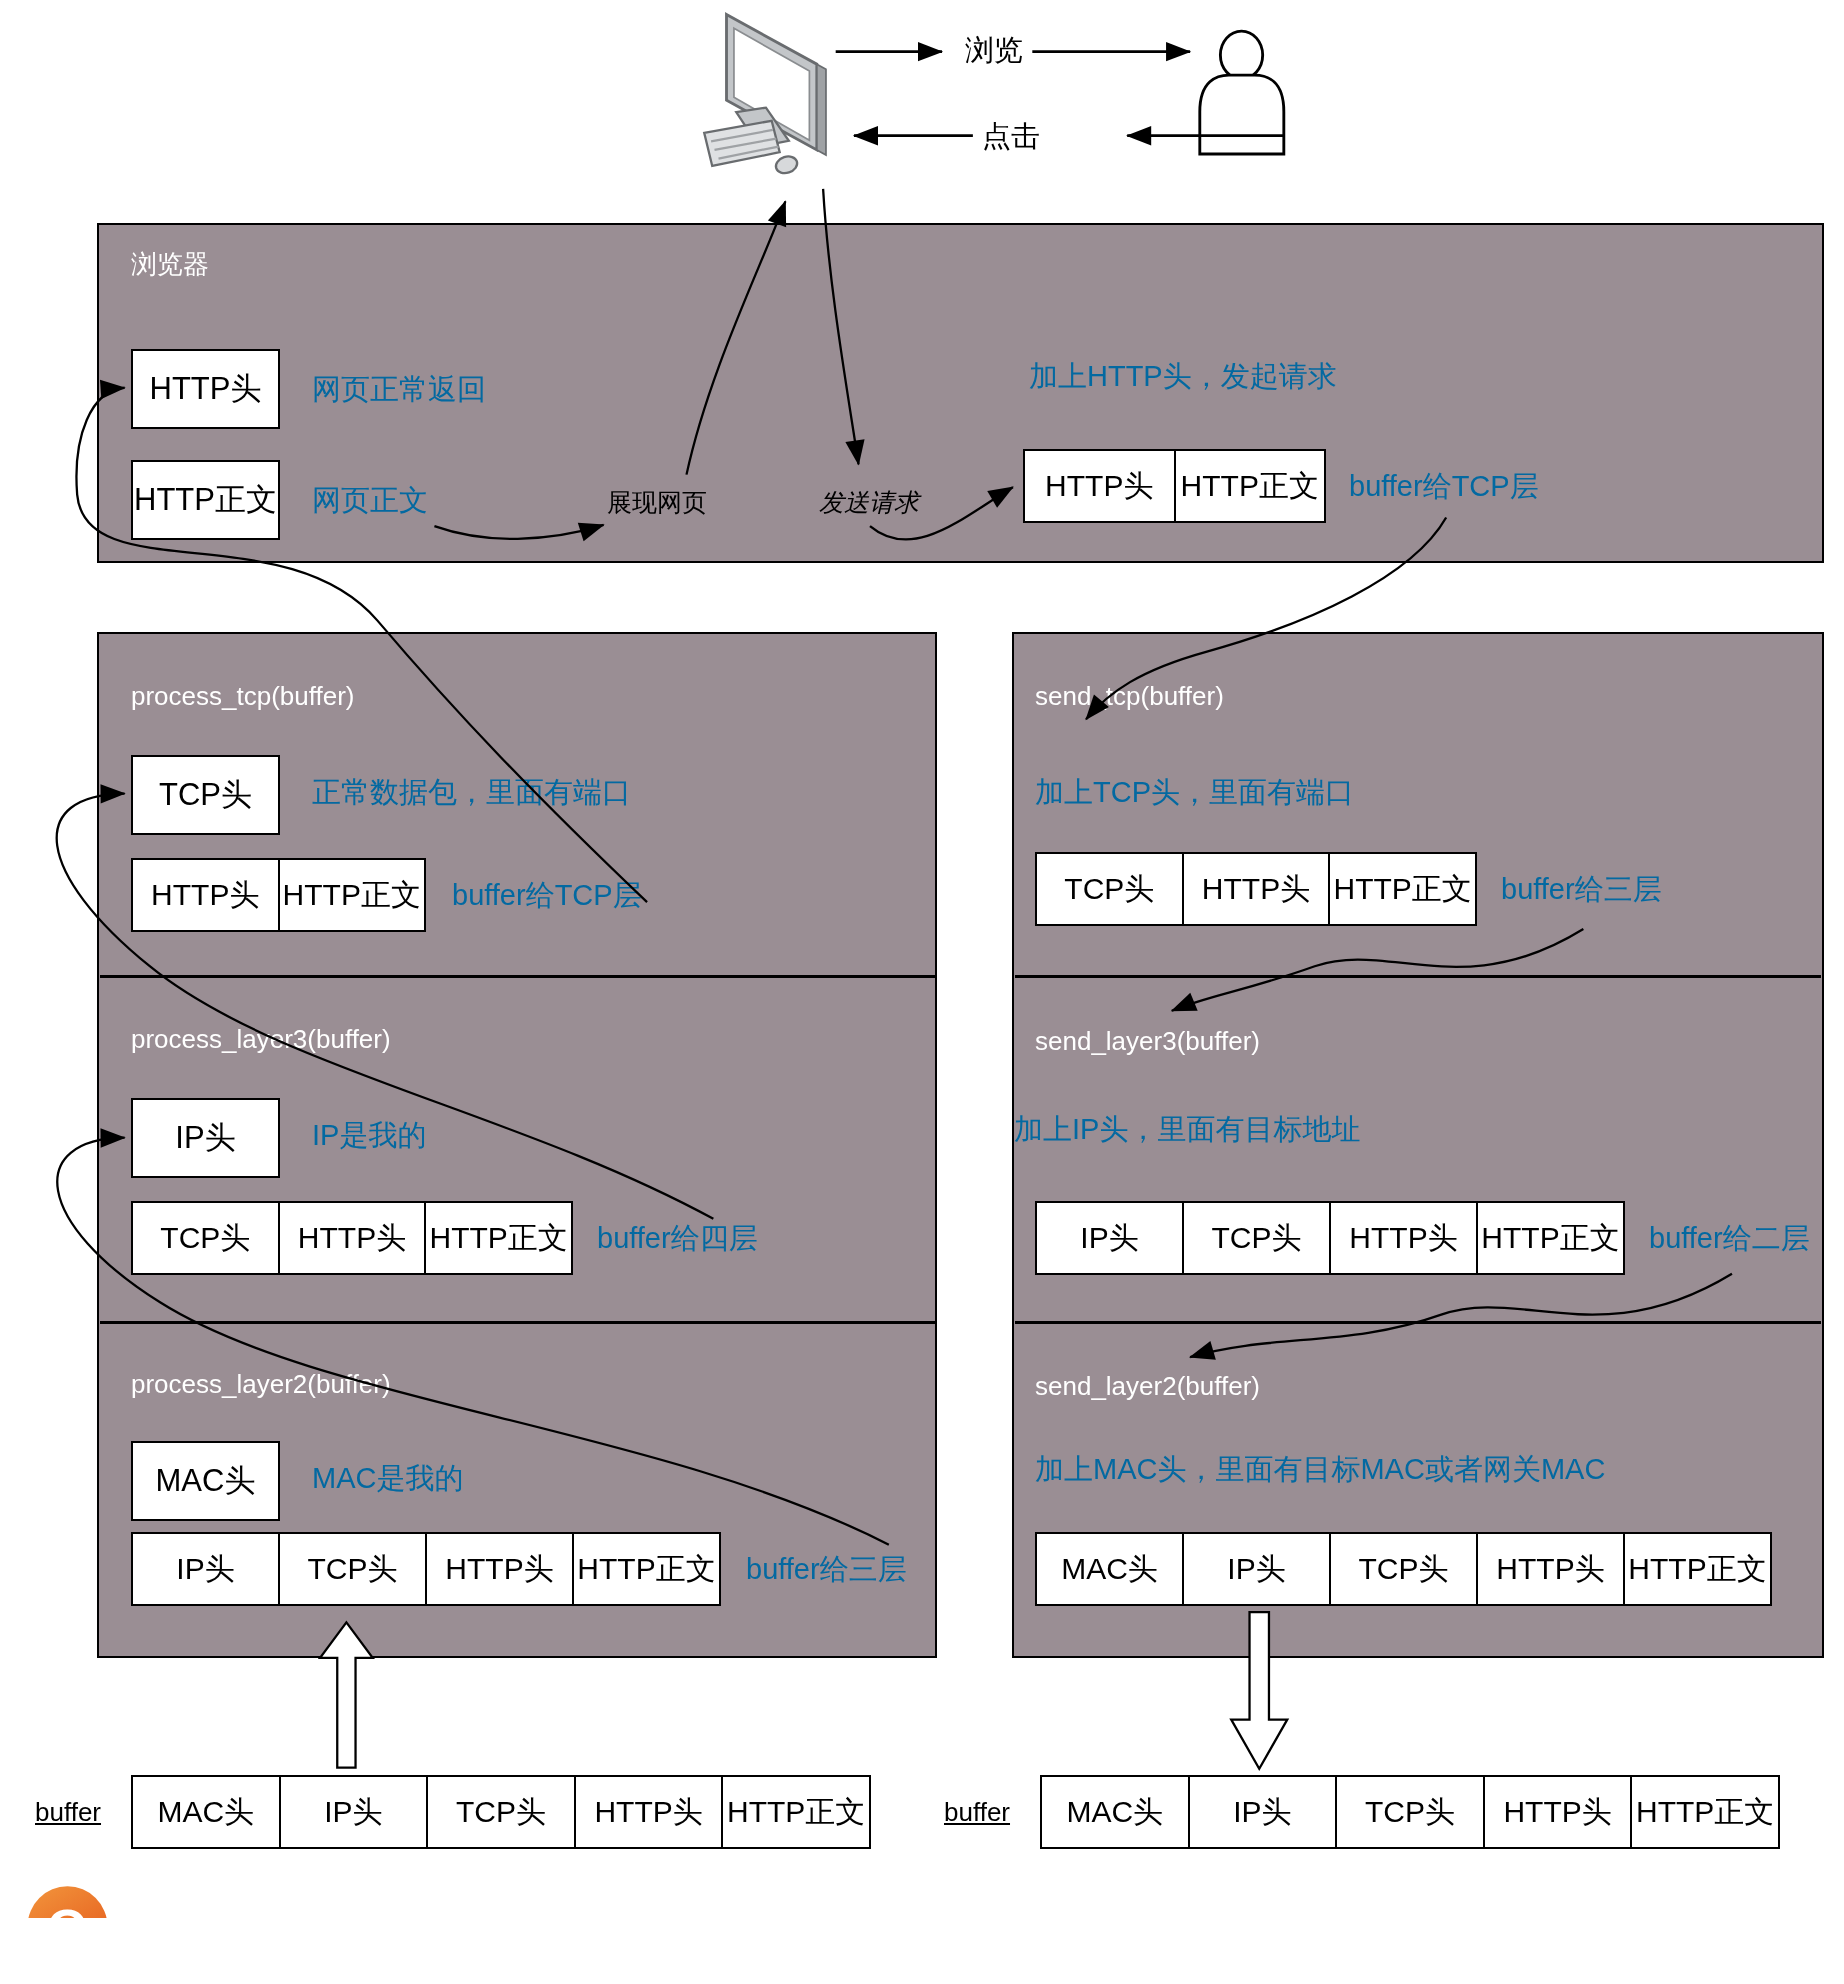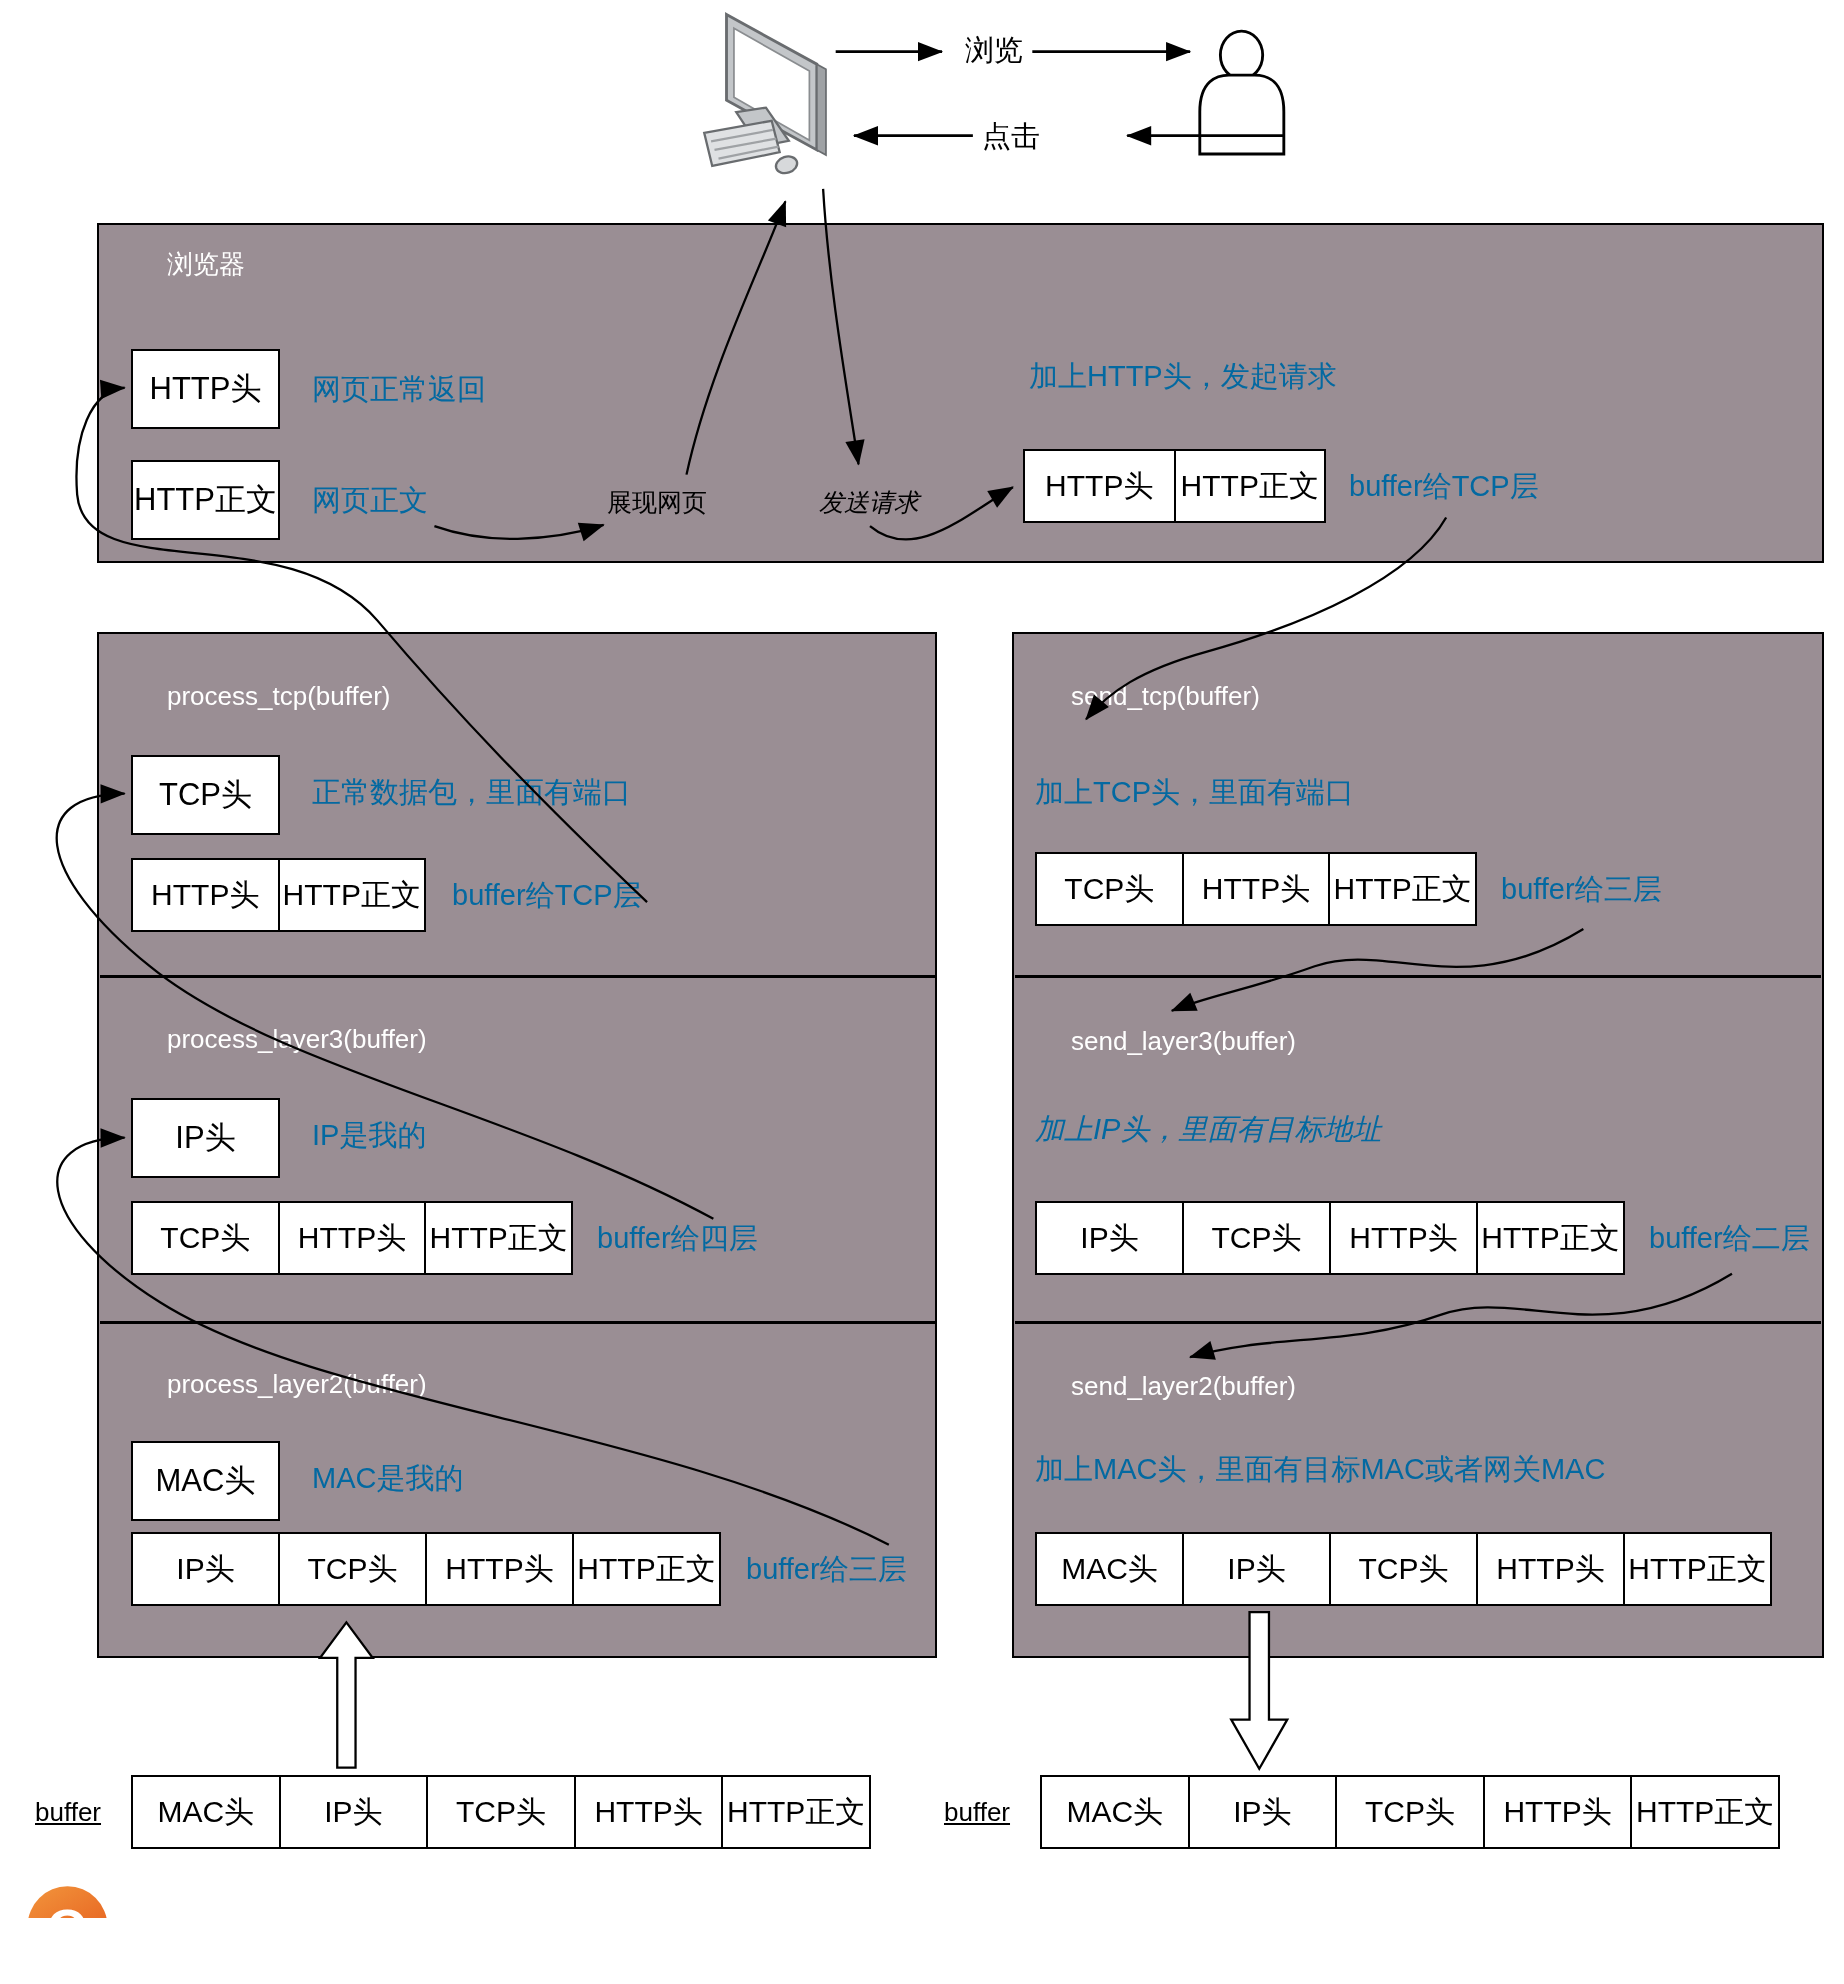--- a/index.html
+++ b/index.html
@@ -7,21 +7,21 @@
           font-family:"Liberation Sans",sans-serif;overflow:hidden;}
   .panel{position:absolute;background:var(--panel,#9a8e94);border:2.9px solid #000;box-sizing:border-box;}
   .divider{position:absolute;height:2.9px;background:#000;z-index:2;}
   .wbox{position:absolute;background:#fff;border:2.9px solid #000;box-sizing:border-box;
         display:flex;align-items:center;justify-content:center;
         font-size:31px;color:#000;z-index:3;}
   .row{position:absolute;display:flex;z-index:3;}
   .cell{flex:1;background:#fff;border:2.3px solid #000;box-sizing:border-box;
         display:flex;align-items:center;justify-content:center;font-size:30px;color:#000;}
   .cell + .cell{border-left:none;}
-  .title{position:absolute;color:#fff;font-size:26px;line-height:31px;white-space:nowrap;z-index:3;margin-left:36px;}
+  .title{position:absolute;color:#fff;font-size:26px;line-height:31px;white-space:nowrap;z-index:3;}
   .wlabel{position:absolute;color:#0369a1;font-size:29px;line-height:34px;white-space:nowrap;z-index:3;}
   .blabel{position:absolute;color:#000;font-size:25px;line-height:30px;white-space:nowrap;z-index:3;}
   .buflabel{position:absolute;color:#000;font-size:26px;line-height:34px;white-space:nowrap;z-index:3;text-decoration:underline;}
   #wires{position:absolute;left:0;top:0;z-index:5;pointer-events:none;}
   #logo{position:absolute;left:24px;top:1884px;display:flex;align-items:center;gap:17px;z-index:3;}
   #logo .word{font-size:54px;font-weight:bold;color:#57535a;letter-spacing:5.7px;}
 </style>
 </head>
 <body>
 
@@ -85,21 +85,21 @@
   <div class="title" style="left:1035px;top:681px;">send_tcp(buffer)</div>
   <div class="wlabel" style="left:1035px;top:775px;">加上TCP头，里面有端口</div>
   <div class="row" style="left:1035px;top:852px;width:442px;height:74px;">
     <div class="cell">TCP头</div>
     <div class="cell">HTTP头</div>
     <div class="cell">HTTP正文</div>
   </div>
   <div class="wlabel" style="left:1501px;top:872px;">buffer给三层</div>
 
   <div class="title" style="left:1035px;top:1026px;">send_layer3(buffer)</div>
-  <div class="wlabel" style="left:1035px;top:1112px;font-style:italic;">加上IP头，里面有目标地址</div>
+  <div class="wlabel" style="left:1014px;top:1112px;">加上IP头，里面有目标地址</div>
   <div class="row" style="left:1035px;top:1201px;width:590px;height:74px;">
     <div class="cell">IP头</div>
     <div class="cell">TCP头</div>
     <div class="cell">HTTP头</div>
     <div class="cell">HTTP正文</div>
   </div>
   <div class="wlabel" style="left:1649px;top:1221px;">buffer给二层</div>
 
   <div class="title" style="left:1035px;top:1371px;">send_layer2(buffer)</div>
   <div class="wlabel" style="left:1035px;top:1452px;">加上MAC头，里面有目标MAC或者网关MAC</div>

